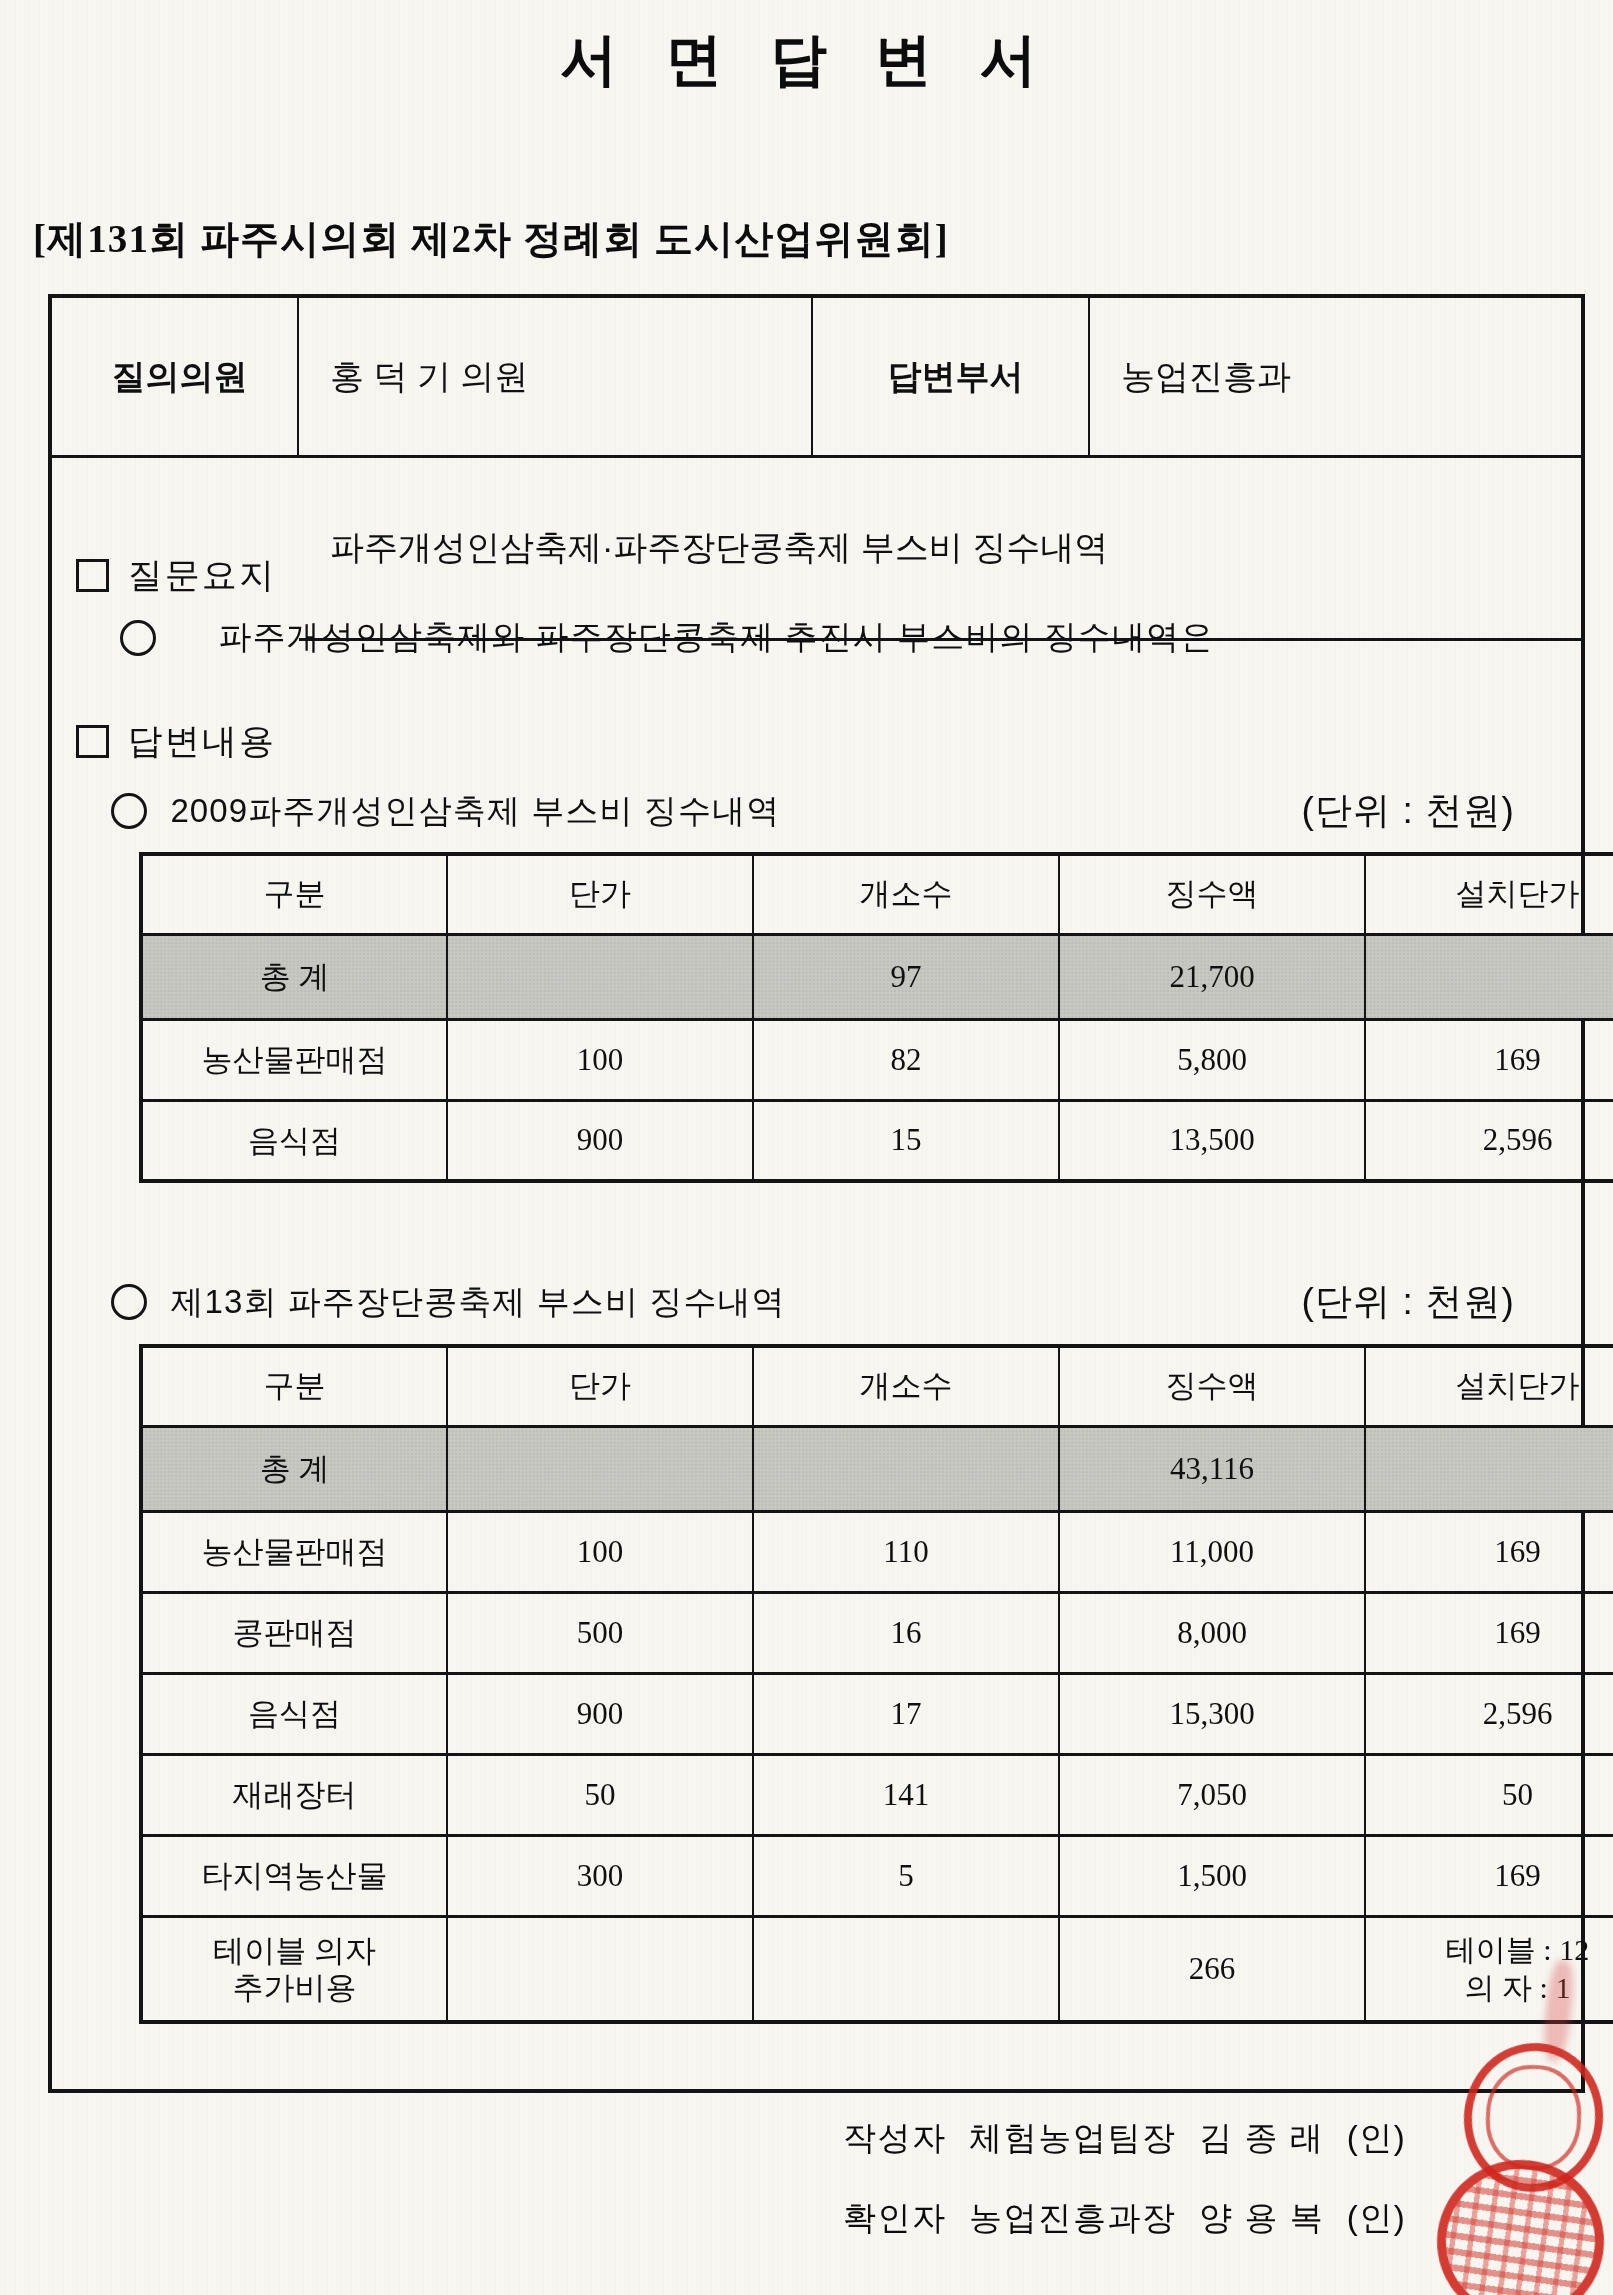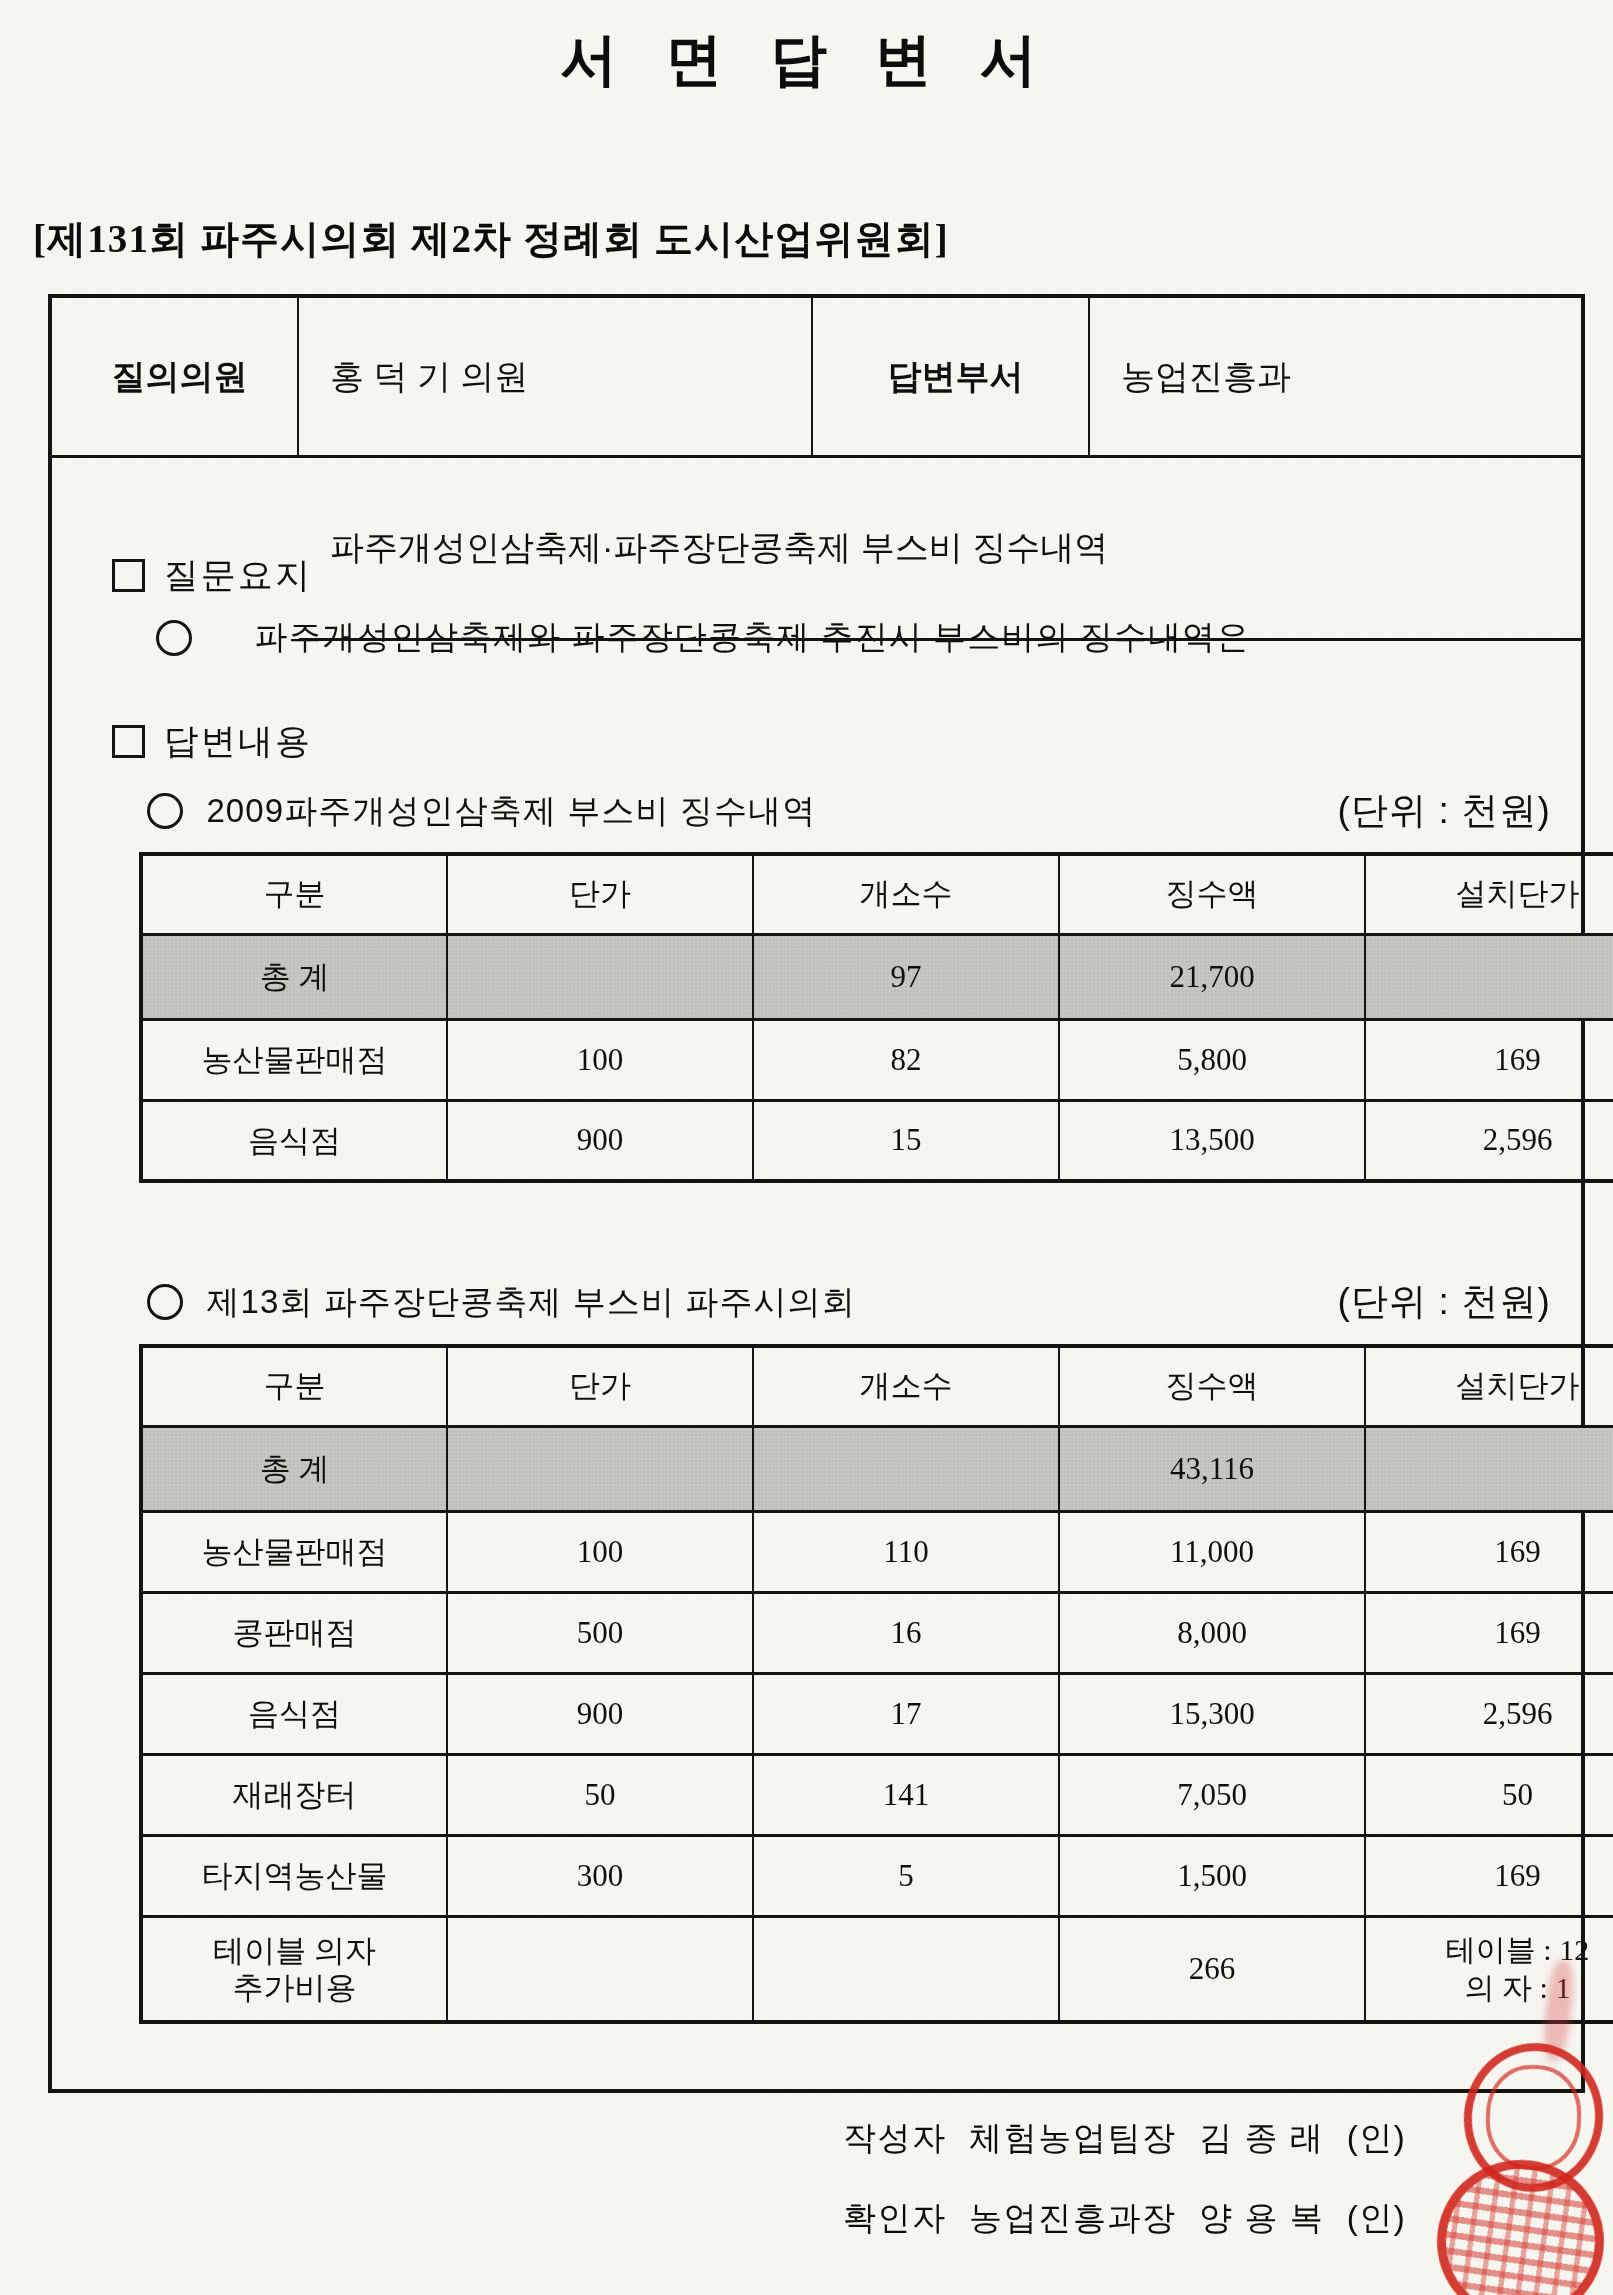--- a/index.html
+++ b/index.html
@@ -53,21 +53,21 @@
     border-right:2.7px solid #141414;
     border-bottom:3.7px solid #141414;
     padding-left:31px;
   }
   .info-cell.label{
     font-weight:700;justify-content:center;padding-left:10px;
   }
   .info-cell.last{border-right:none;}
   .info-cell.title-value{grid-column:2 / span 3;border-right:none;}
   
-  .flexline{display:flex;align-items:center;position:absolute;margin-left:36px;}
+  .flexline{display:flex;align-items:center;position:absolute;}
   .square-icon{
     width:26.6px;height:26.6px;border:3.7px solid #141414;
     display:inline-block;flex:0 0 auto;margin-right:19px;
   }
   .circle-icon{
     width:30px;height:30px;border:3.2px solid #141414;border-radius:50%;
     display:inline-block;flex:0 0 auto;margin-right:23.4px;
   }
   .heading-text{
     font-size:35px;font-family:"Liberation Sans","DejaVu Sans",sans-serif;
@@ -235,21 +235,21 @@
           <td>900</td>
           <td>15</td>
           <td class="cell-amount">13,500</td>
           <td class="cell-install">2,596</td>
         </tr>
       </tbody>
     </table>
 
     <div class="flexline" style="left:59px;top:979px;width:1404px;">
       <span class="circle-icon"></span>
-      <span class="caption-text">제13회 파주장단콩축제 부스비 파주시의회</span>
+      <span class="caption-text">제13회 파주장단콩축제 부스비 징수내역</span>
       <span class="unit-note">(단위 : 천원)</span>
     </div>
 
     <table class="data-table" style="top:1046px;">
       <colgroup>
           <col>
           <col>
           <col>
           <col>
           <col>

